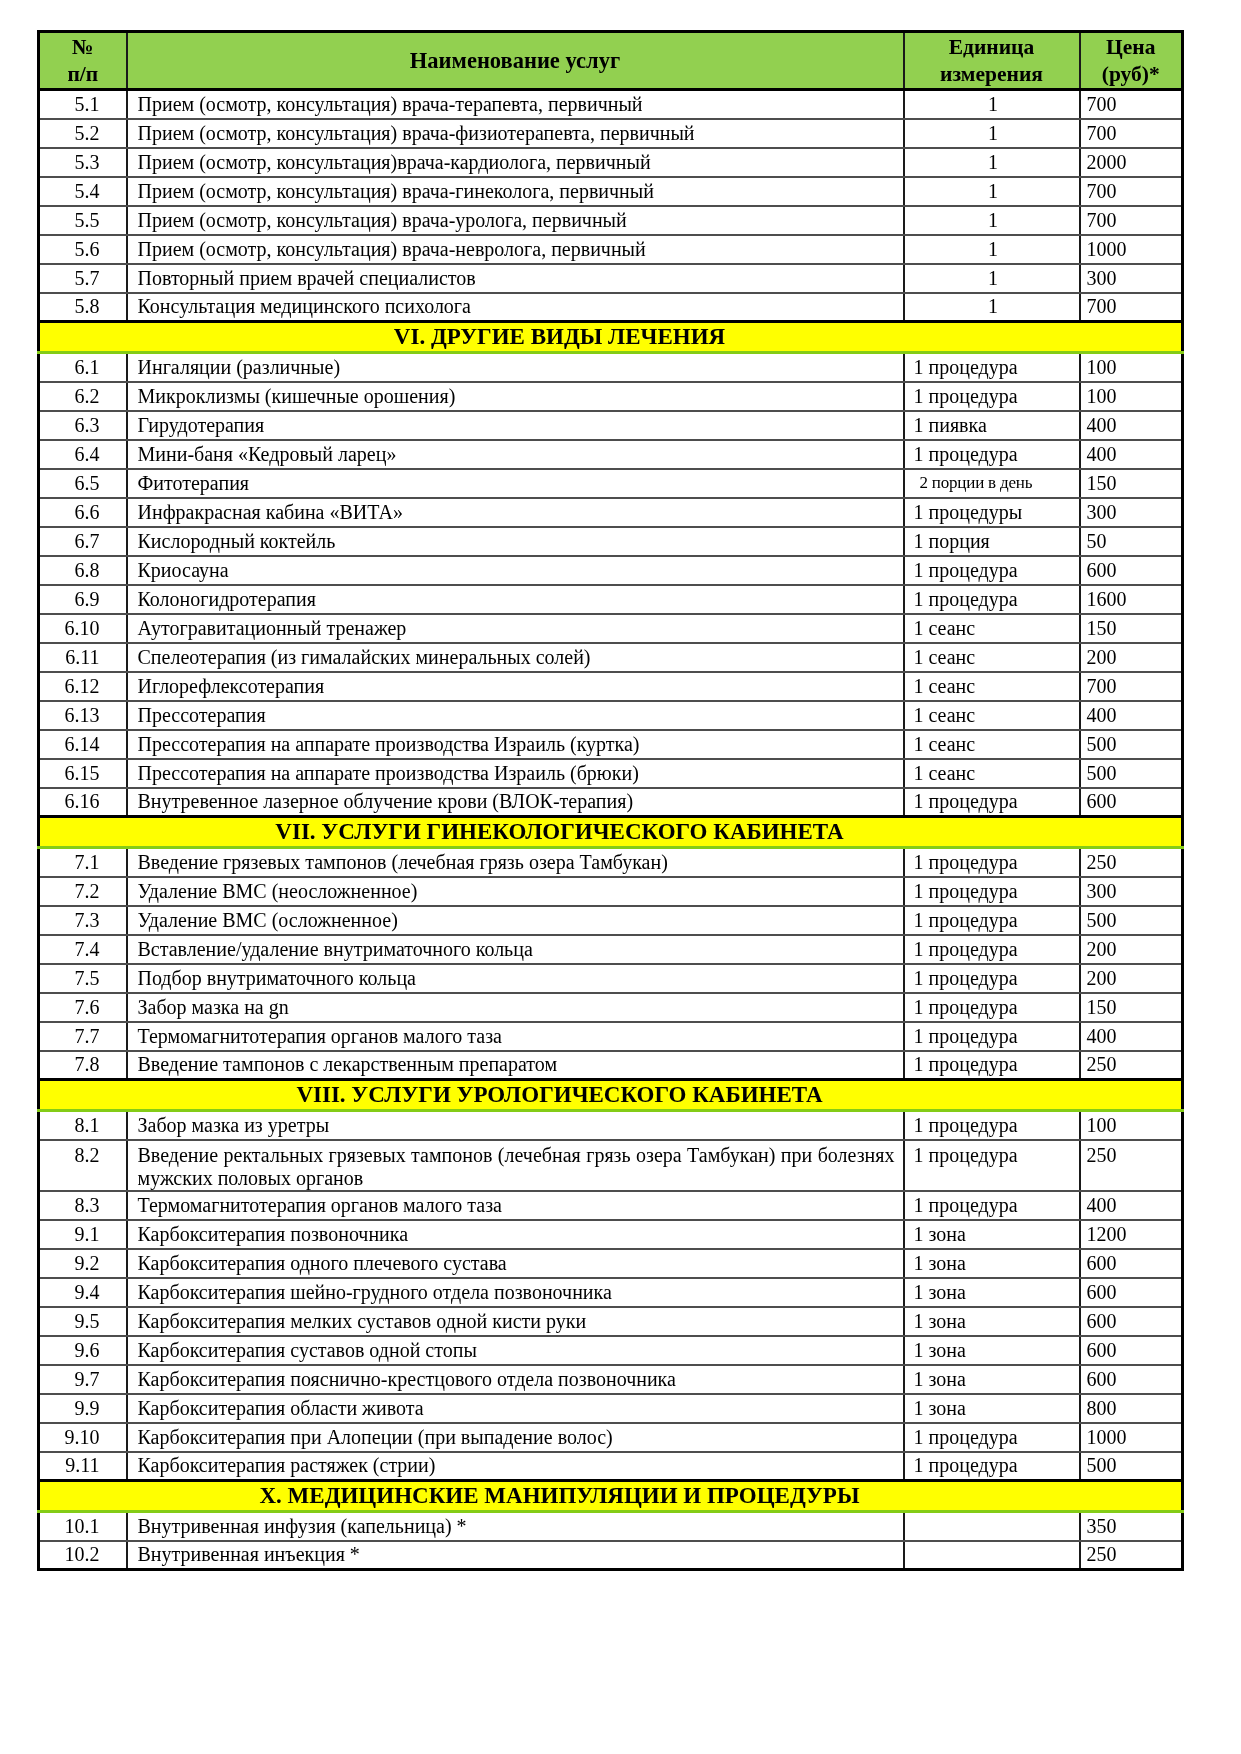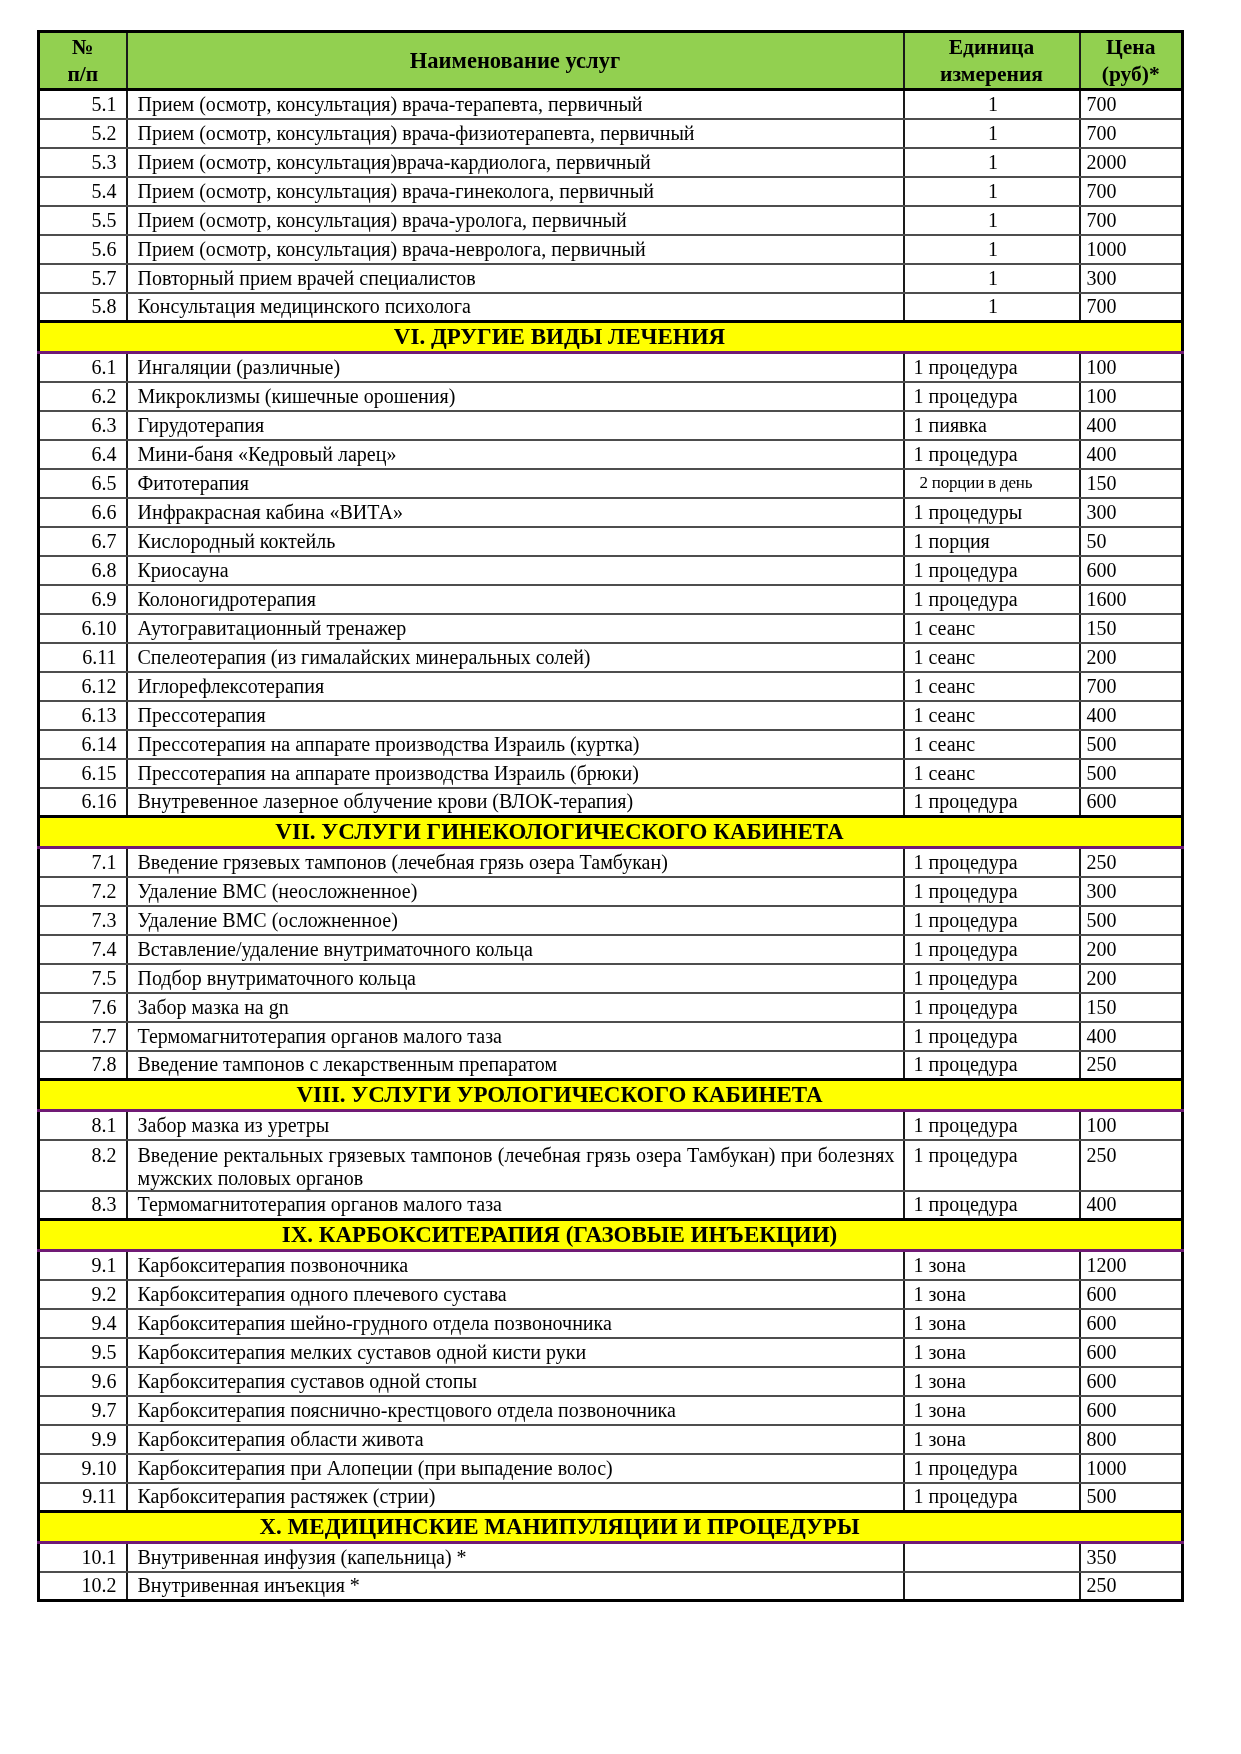--- a/index.html
+++ b/index.html
@@ -42,41 +42,41 @@
     line-height: 1.22;
     text-align: center;
     white-space: pre-line;
     border-top: 3px solid #000;
     border-bottom: 3px solid #000;
   }
   th.h-name { font-size: 22.5px; }
 
   tr.data-row { height: 29px; }
   tr.data-row td { font-size: 20px; line-height: 1.15; }
-  td.c-num   { text-align: right; padding-right: 9px; }
+  td.c-num   { text-align: right; padding-right: 26px; }
   td.c-name  { text-align: justify; padding-left: 10px; padding-right: 8px; margin-top: 16px; }
   td.c-unit  { text-align: left; padding-left: 9px; }
   td.c-unit.u-center { text-align: center; }
   td.c-unit.u-small  { font-size: 17px; padding-left: 15px; letter-spacing: -0.2px; }
   td.c-price { text-align: left; padding-right: 10px; }
 
   tr.tall td.c-num, tr.tall td.c-unit, tr.tall td.c-price {
     vertical-align: top; padding-top: 3px;
   }
   tr.tall td.c-name { vertical-align: top; padding-top: 3px; }
 
   tr.section-row { height: 31px; }
   tr.section-row td {
     background: var(--section-bg, #ffff00);
     font-weight: bold;
     font-size: 23px;
     text-align: center;
     padding-right: 108px; 
     border-top: 3px solid #000;
-    border-bottom: 3px solid #701a75;
+    border-bottom: 3px solid #84cc16;
     white-space: nowrap;
   }
 </style>
 </head>
 <body style="--header-bg: #92d050; --section-bg: #ffff00;">
 
 <div class="page">
   <table class="price-table">
     <colgroup>
       <col class="c1">
@@ -308,23 +308,20 @@
     <td class="c-name">Введение ректальных грязевых тампонов (лечебная грязь озера Тамбукан) при болезнях мужских половых органов</td>
     <td class="c-unit">1 процедура</td>
     <td class="c-price">250</td>
   </tr>
         <tr class="data-row">
     <td class="c-num">8.3</td>
     <td class="c-name">Термомагнитотерапия органов малого таза</td>
     <td class="c-unit">1 процедура</td>
     <td class="c-price">400</td>
   </tr>
-        <tr class="section-row">
-    <td colspan="4">IX. КАРБОКСИТЕРАПИЯ (ГАЗОВЫЕ ИНЪЕКЦИИ)</td>
-  </tr>
         <tr class="data-row">
     <td class="c-num">9.1</td>
     <td class="c-name">Карбокситерапия позвоночника</td>
     <td class="c-unit">1 зона</td>
     <td class="c-price">1200</td>
   </tr>
         <tr class="data-row">
     <td class="c-num">9.2</td>
     <td class="c-name">Карбокситерапия одного плечевого сустава</td>
     <td class="c-unit">1 зона</td>

